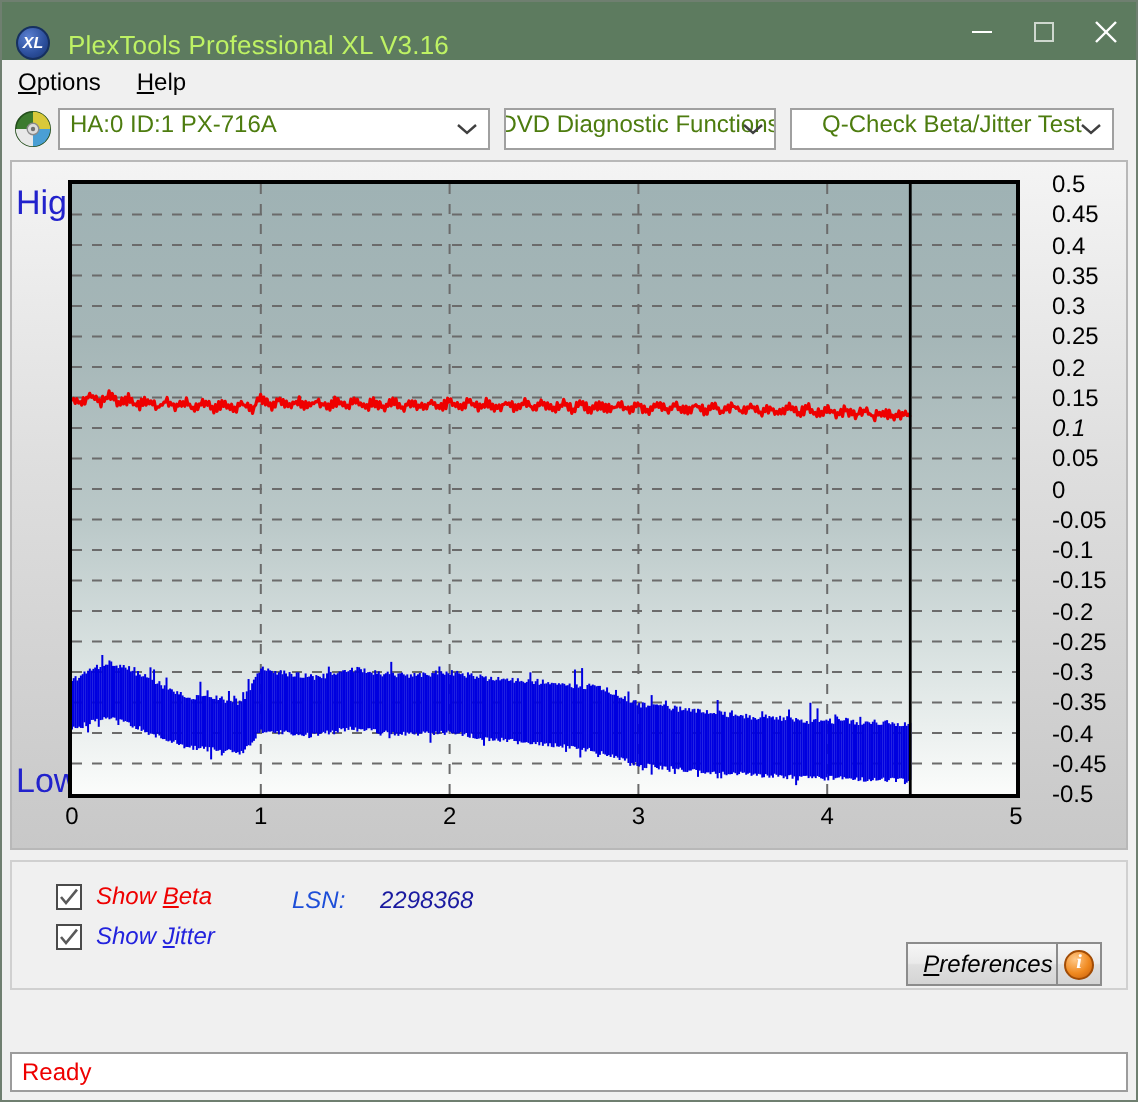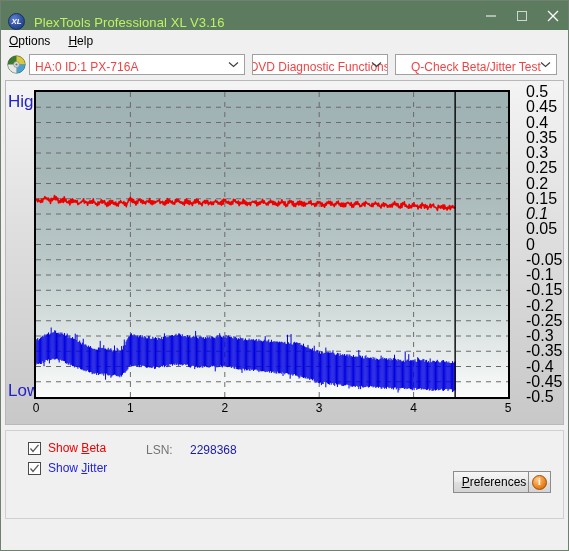--- a/index.html
+++ b/index.html
@@ -109,23 +109,23 @@
     flex: none;
     position: relative;
   }
   .combo {
     position: relative;
     height: 21px;
     background: #ffffff;
     border: 1px solid #a0a0a0;
     box-sizing: border-box;
     display: flex;
-    align-items: flex-end;
+    align-items: flex-start;
     font-size: 12px;
-    color: #ef4444;
+    color: #4d7c0f;
     padding-left: 5px;
     margin-right: 7px;
     white-space: nowrap;
     overflow: hidden;
   }
   .combo .arrow {
     position: absolute;
     right: 5px;
     top: 0;
     height: 100%;
@@ -177,21 +177,21 @@
   .y-axis-labels {
     position: absolute;
     left: 512px;
     top: 9px;
     width: 46px;
     height: 309px;
   }
   .y-tick {
     position: absolute;
     left: 8px;
-    font-size: 16px;
+    font-size: 12px;
     color: #000000;
     transform: translateY(-50%);
     white-space: nowrap;
   }
   .x-axis-labels {
     position: absolute;
     left: 28px;
     top: 320px;
     width: 476px;
     height: 18px;
@@ -201,24 +201,25 @@
     top: 0;
     font-size: 12px;
     color: #000000;
     transform: translateX(-50%);
   }
 
   
   .options-panel {
     position: relative;
     margin: 5px 4px 8px 4px;
-    height: 89px;
+    height: 65px;
     border: 1px solid #d0d0d0;
     background: #f0f0f0;
     box-sizing: border-box;
+    font-style: italic;
   }
   .chk-row {
     position: absolute;
     display: flex;
     align-items: center;
     left: 22px;
   }
   .chk-row.beta   { top: 10px; }
   .chk-row.jitter { top: 30px; justify-content: flex-end; }
   .checkbox {
@@ -237,21 +238,21 @@
   .chk-label { font-size: 12px; white-space: nowrap; }
   .chk-label.beta { color: #ee0000; }
   .chk-label.jitter { color: #2222dd; }
   .chk-label u { text-decoration: underline; }
 
   .lsn-label {
     position: absolute;
     left: 140px;
     top: 12px;
     font-size: 12px;
-    color: #737373;
+    color: #1d4ed8;
   }
   .lsn-value {
     position: absolute;
     left: 184px;
     top: 12px;
     font-size: 12px;
     color: #1a1aa0;
   }
 
   .btn {
@@ -966,14 +967,17 @@
 
     <div class="btn" id="btn-prefs">
       <span><u>P</u>references</span>
     </div>
 
     <div class="btn" id="btn-info">
       <div class="info-glyph">i</div>
     </div>
   </div>
 
+  <div class="statusbar">
+    <div class="status-text">Ready</div>
+  </div>
 
 </div>
 
 </body></html>

